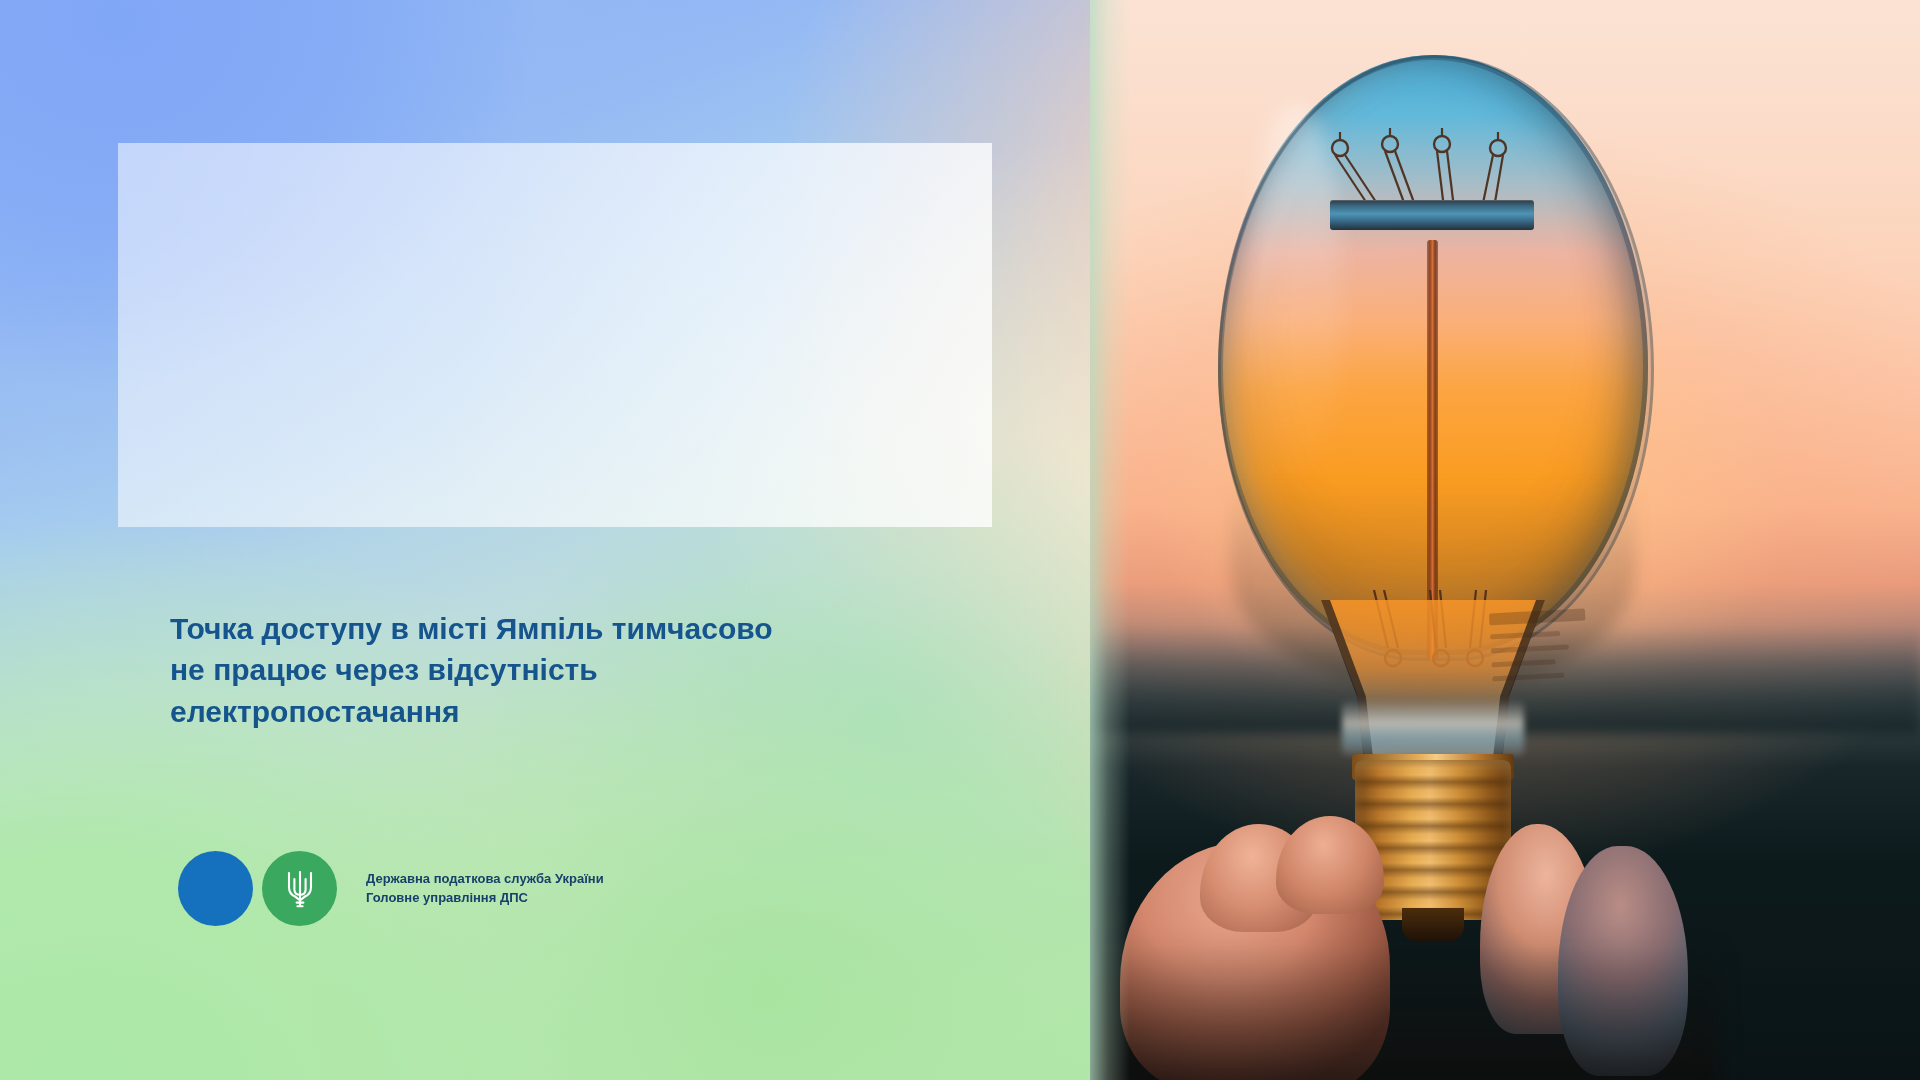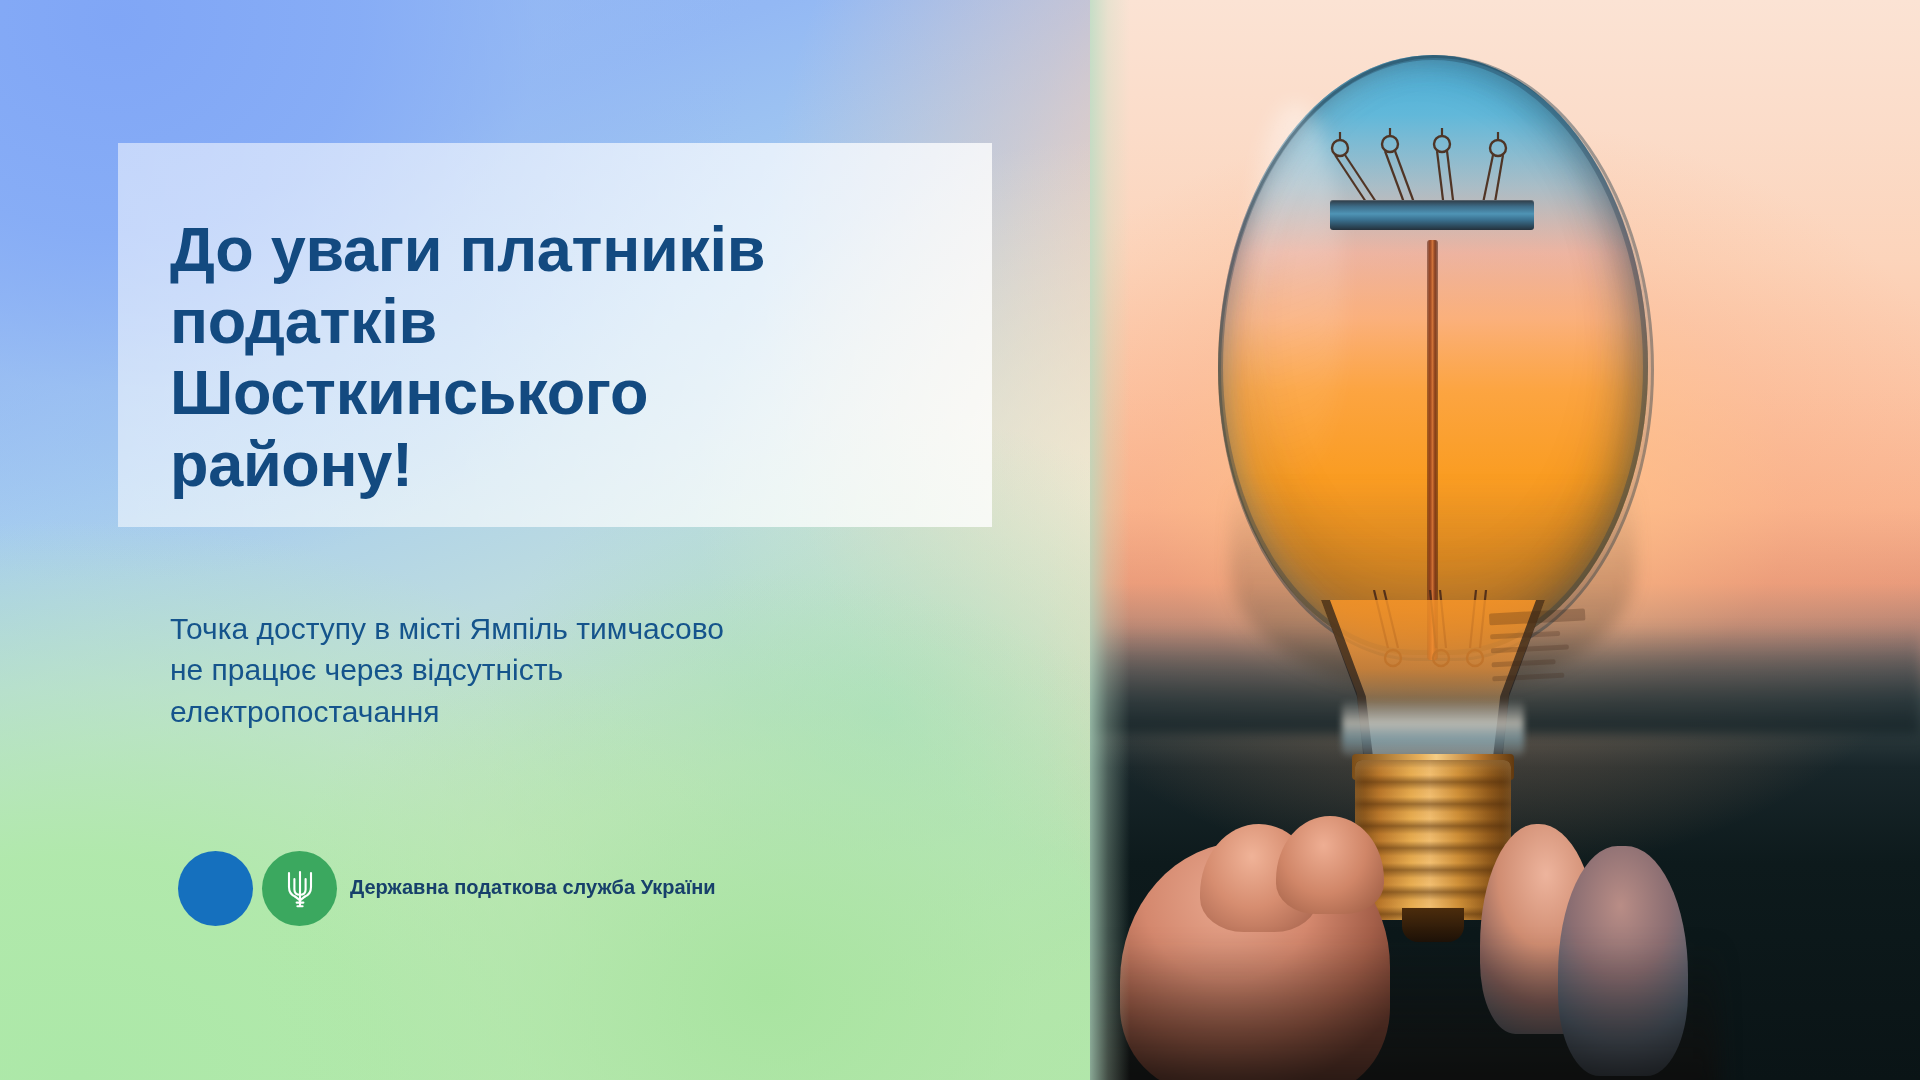--- a/index.html
+++ b/index.html
@@ -433,21 +433,21 @@
 
   
   #subtitle {
     position: absolute;
     left: 170px;
     top: 578px;
     width: 830px;
     color: #15548c;
     font-size: 30px;
     line-height: 1.38;
-    font-weight: 400;
+    font-weight: 700;
     white-space: pre-line;
   }
 
   
   #footer {
     position: absolute;
     left: 178px;
     top: 845px;
     display: flex;
     align-items: center;
@@ -471,23 +471,23 @@
     width: 75px; height: 75px;
     border-radius: 50%;
     background: #3ba85f;
   }
   .circle-green svg {
     position: absolute;
     left: 50%; top: 50%;
     transform: translate(-50%, -50%);
   }
   #footer-text {
-    margin-left: 20px;
+    margin-left: 36px;
     color: #17406b;
-    font-size: 20px;
+    font-size: 13px;
     line-height: 1.47;
     font-weight: 700;
   }
   #footer-text .ft-line { white-space: nowrap; }
 </style>
 </head>
 <body>
 
 <div id="stage">
 
@@ -574,24 +574,20 @@
       <div class="finger finger-r1"></div>
       <div class="finger finger-r2"></div>
       <div class="hand-shadow"></div>
     </div>
 
     <div class="ph-leftfade"></div>
     <div class="ph-edgemask"></div>
   </div>
 
   <div id="headline-panel"></div>
-  <h1 id="headline">До уваги платників
-податків
-Шосткинського
-району!</h1>
 
   <p id="subtitle">Точка доступу в місті Ямпіль тимчасово
 не працює через відсутність
 електропостачання</p>
 
   <div id="footer">
 
     <div class="logo-marks">
       <div class="circle-blue"></div>
       <div class="circle-green">
@@ -604,17 +600,18 @@
             <path d="M12.2 29.6 L17 33.4 L21.8 29.6"></path>
             <path d="M13.6 35.6 L20.4 35.6"></path>
             <path d="M14.4 39.2 L19.6 39.2"></path>
           </g>
         </svg>
       </div>
     </div>
 
     <div id="footer-text">
       <div class="ft-line">Державна податкова служба України</div>
+      <div class="ft-line">Головне управління ДПС</div>
     </div>
 
   </div>
 
 </div>
 
 </body></html>

